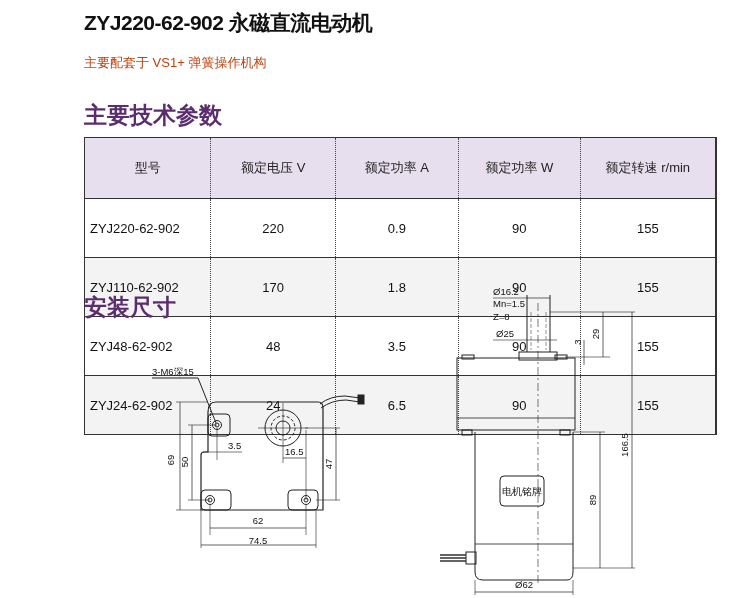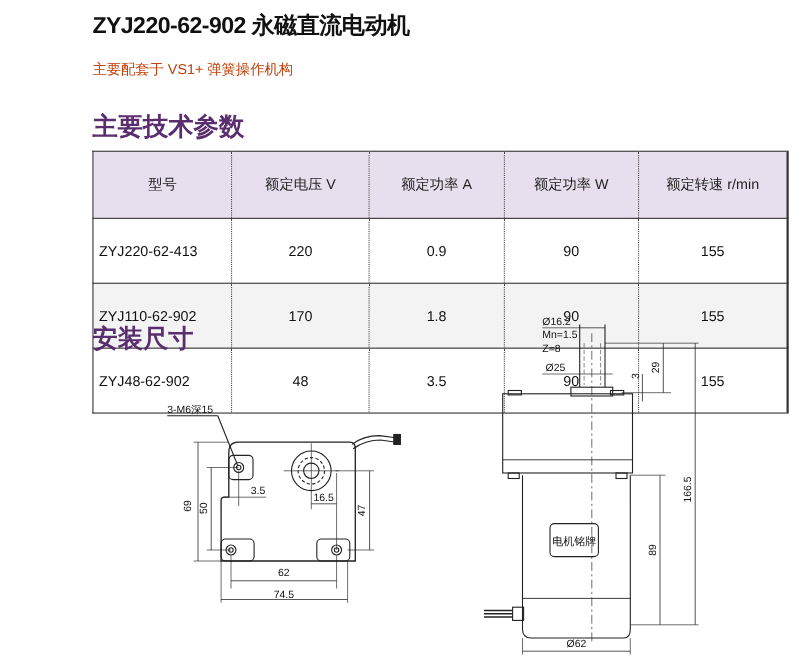--- a/index.html
+++ b/index.html
@@ -37,37 +37,44 @@
     <tr>
       <th class="col0">型号</th>
       <th class="col1">额定电压 V</th>
       <th class="col2">额定功率 A</th>
       <th class="col3">额定功率 W</th>
       <th class="col4">额定转速 r/min</th>
     </tr>
   </thead>
   <tbody>
     <tr>
-      <td>ZYJ220-62-413</td>
+      <td>ZYJ220-62-902</td>
       <td>220</td>
       <td>0.9</td>
       <td>90</td>
       <td>155</td>
     </tr>
     <tr class="alt">
       <td>ZYJ110-62-902</td>
       <td>170</td>
       <td>1.8</td>
       <td>90</td>
       <td>155</td>
     </tr>
     <tr>
       <td>ZYJ48-62-902</td>
       <td>48</td>
       <td>3.5</td>
+      <td>90</td>
+      <td>155</td>
+    </tr>
+    <tr class="alt">
+      <td>ZYJ24-62-902</td>
+      <td>24</td>
+      <td>6.5</td>
       <td>90</td>
       <td>155</td>
     </tr>
   </tbody>
 </table>
 
 <div class="section sec2">安装尺寸</div>
 
 <svg class="drawing" width="738" height="598" viewBox="0 0 738 598" stroke="#222" fill="none" stroke-width="1">
 

